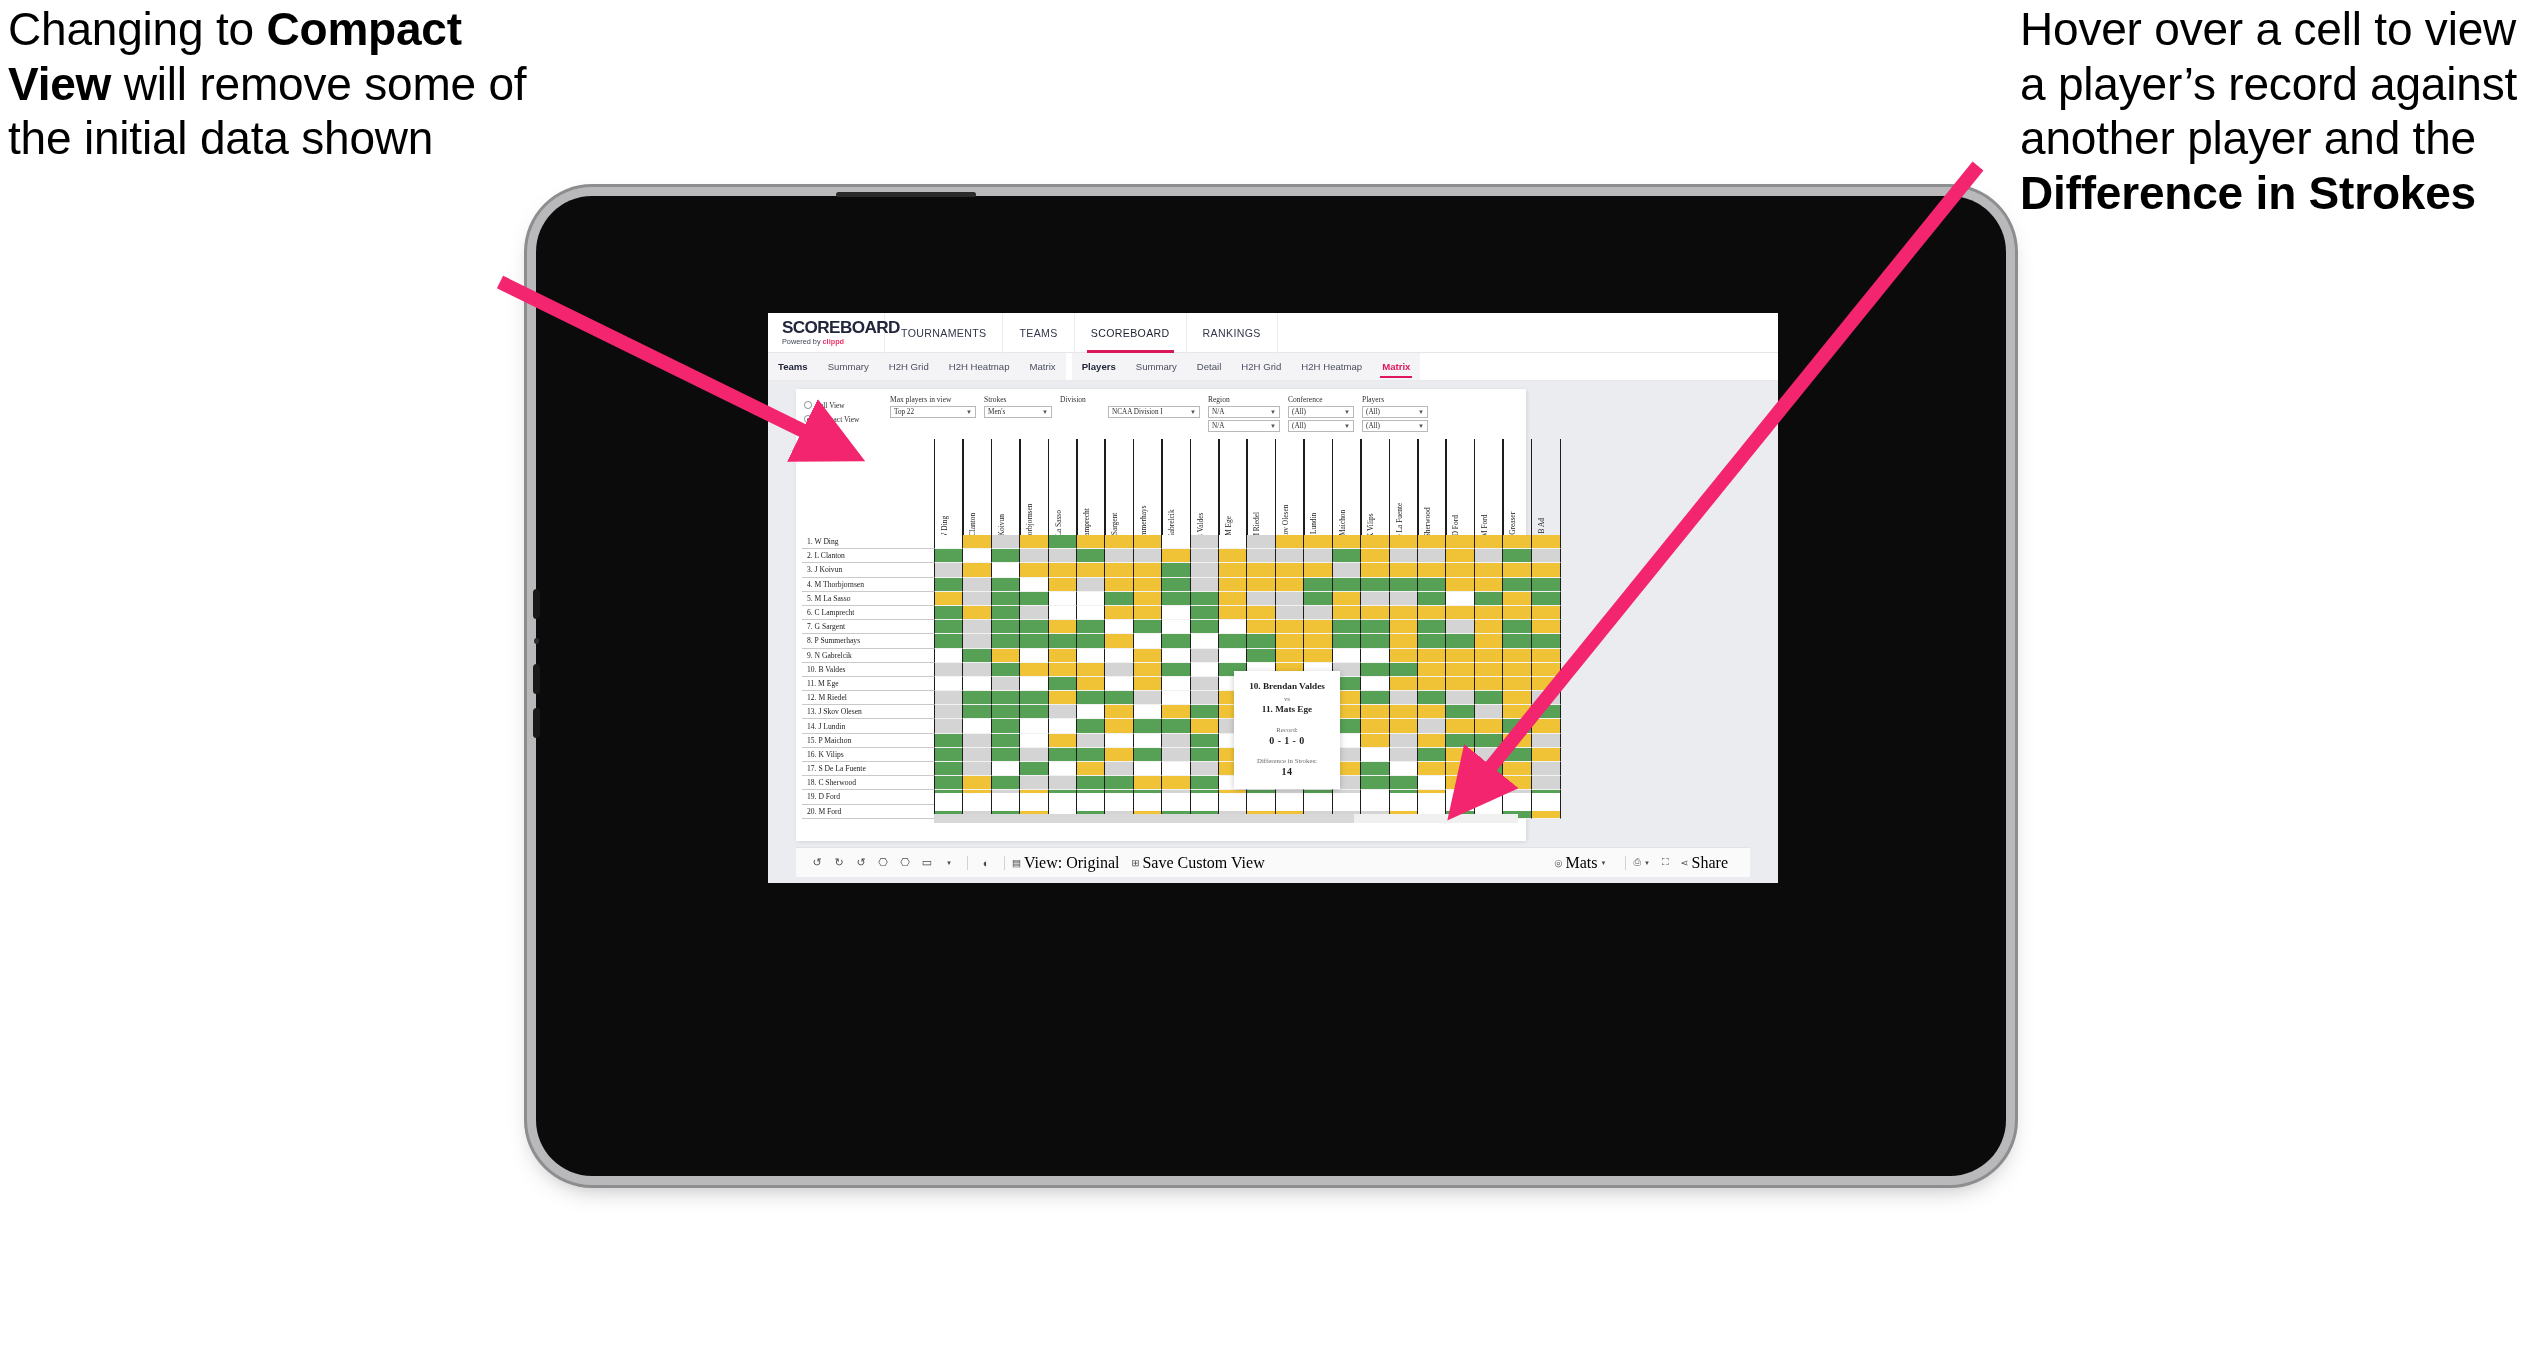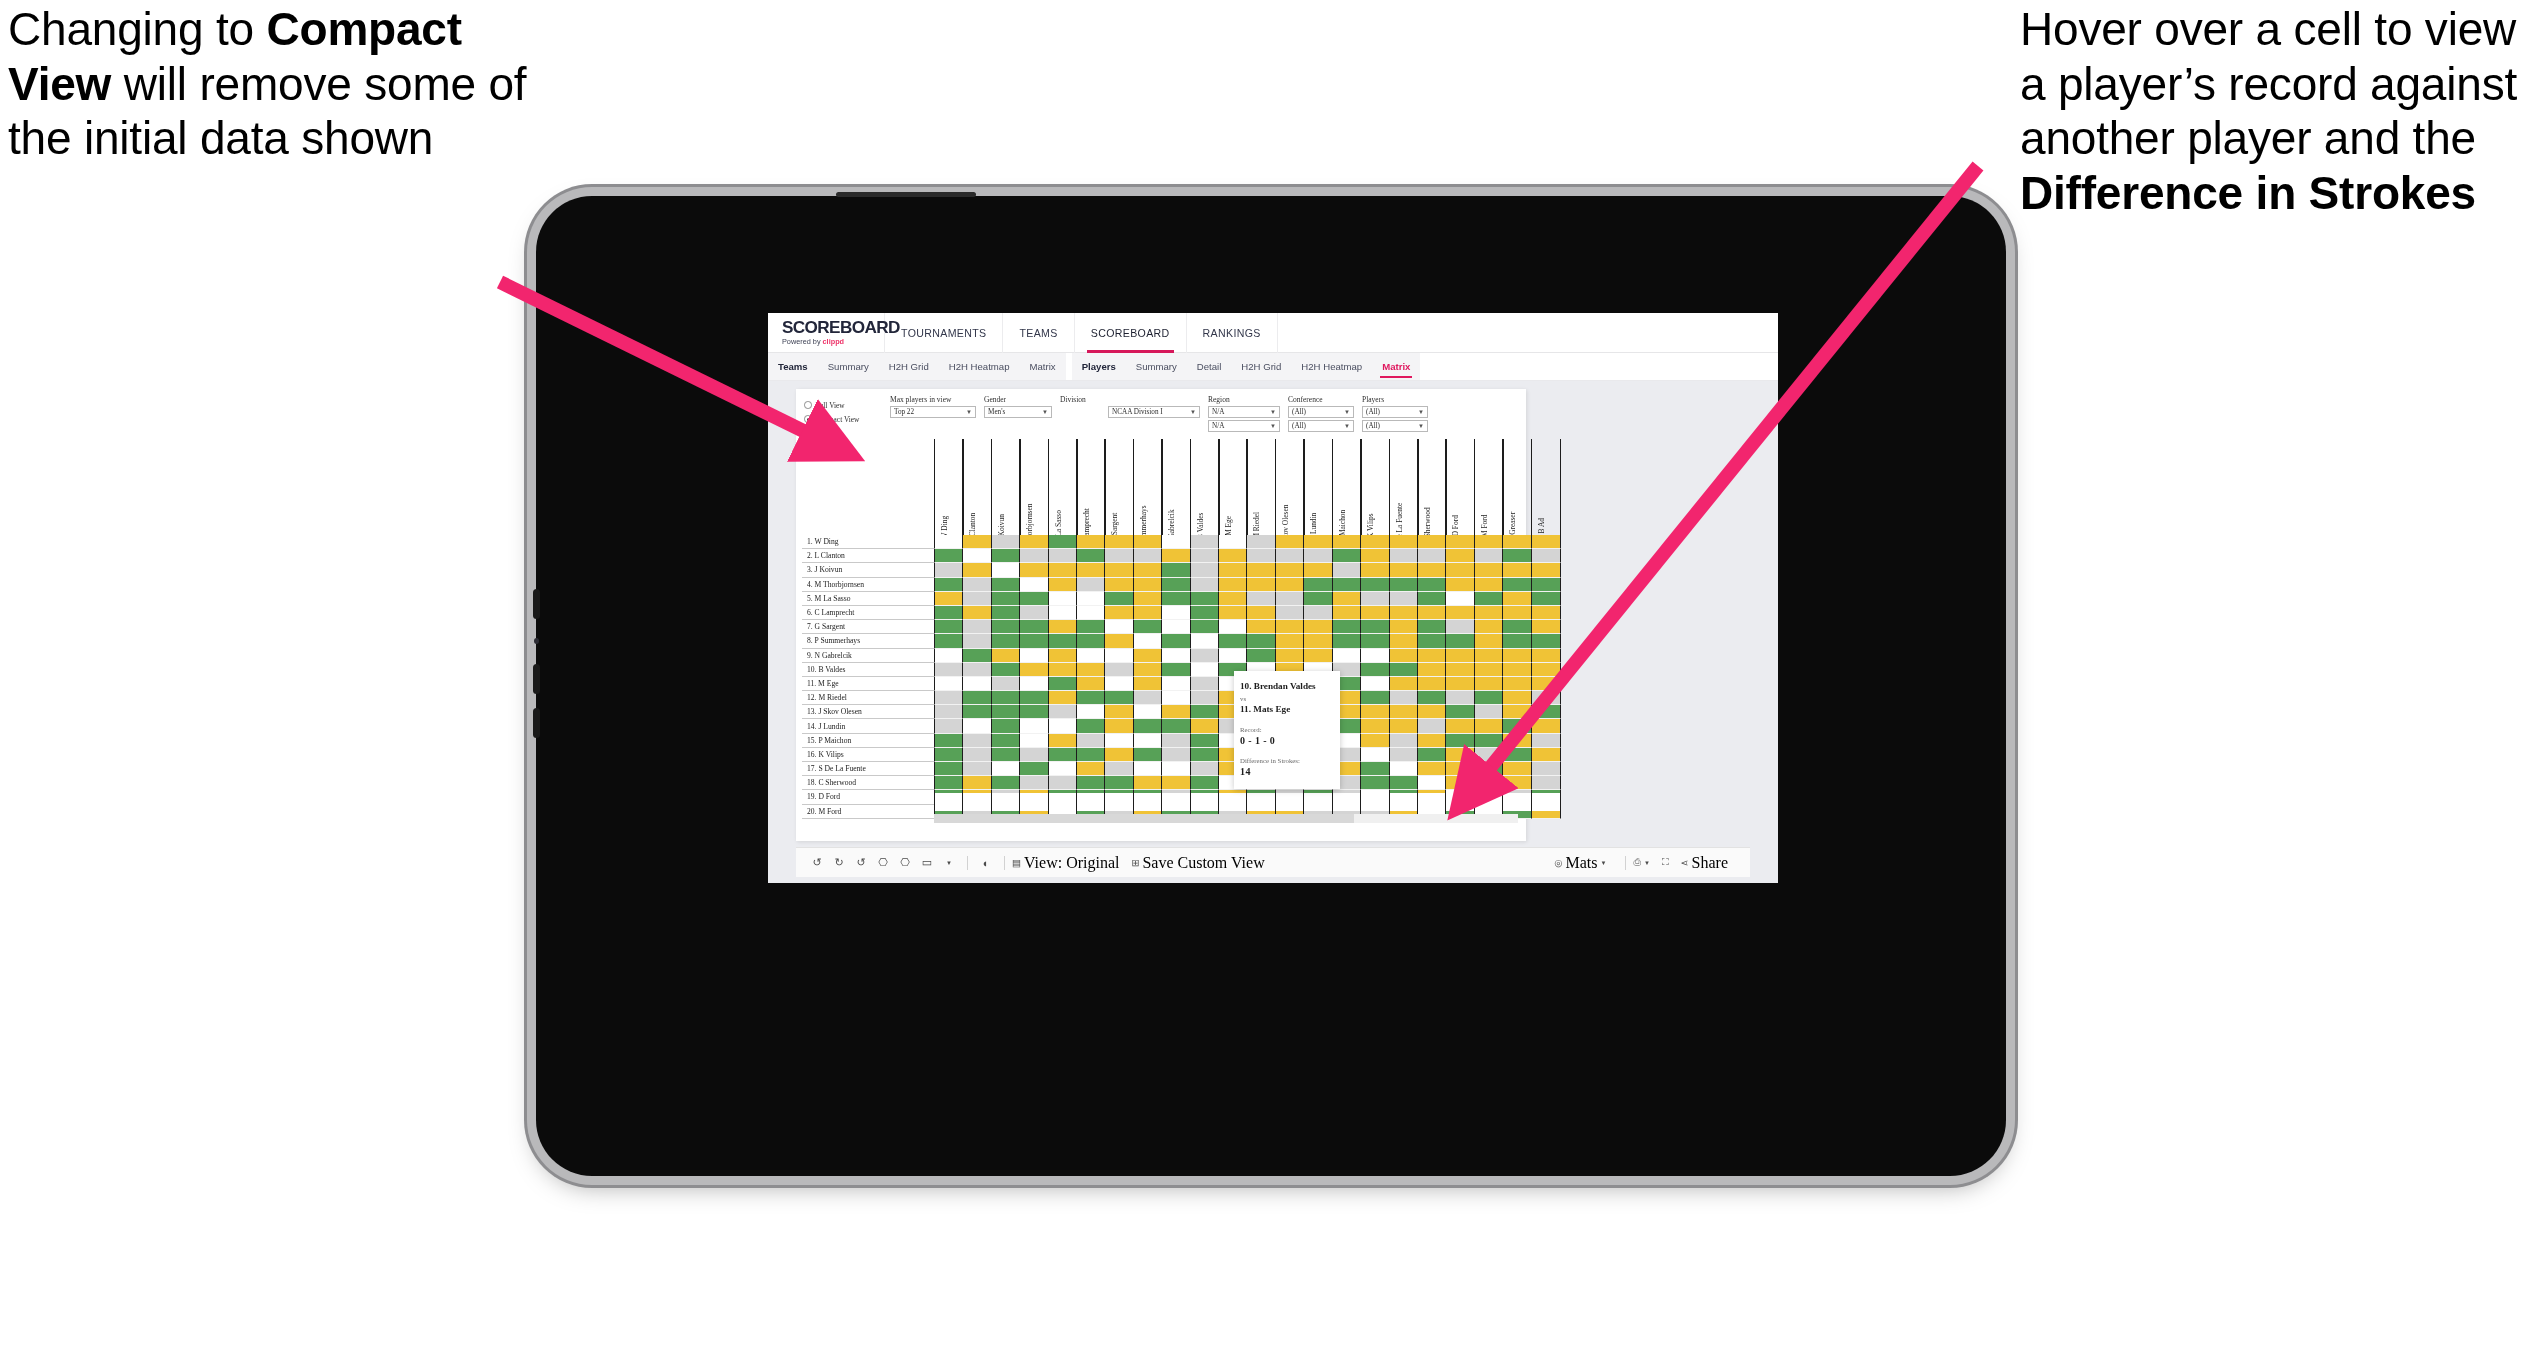--- a/index.html
+++ b/index.html
@@ -165,21 +165,21 @@
   #stub { position:absolute; left:132px; right:0; bottom:12px; height:18px; display:flex; }
   .stubcell { width:30px; flex:none; margin-right:-1.6px;
     border-left:1.6px solid #1d1d1d; border-right:1.6px solid #1d1d1d; background:#fff; }
   #hscroll { position:absolute; left:132px; right:2px; bottom:0; height:9px; background:#f0f0f0; }
   #hscroll .thumb { height:9px; width:72%; background:#d8d8d8; }
 
   
   #tooltip {
     position:absolute; left:432px; top:232px; width:106px; padding:10px 6px 12px;
     background:#fff; box-shadow:0 1px 6px rgba(0,0,0,.22); z-index:6;
-    text-align:left;
+    text-align:center;
   }
   #tooltip .p { font-size:9.2px; font-weight:700; color:#1d1d1d; line-height:1.25; }
   #tooltip .vs { font-size:6.8px; color:#6a6a6a; margin:2px 0; }
   #tooltip .lbl { font-size:6.8px; color:#6a6a6a; margin-top:11px; }
   #tooltip .val { font-size:10px; font-weight:700; color:#1d1d1d; margin-top:2px; letter-spacing:.4px; }
 
   
   #toolbar {
     position:absolute; left:28px; right:28px; bottom:6px; height:30px;
     background:#fafafa; border-top:1px solid #e2e2e2;
@@ -265,21 +265,21 @@
 
             <div class="fgroup">
               <div class="flabel">Max players in view</div>
               <div class="sel w-mx">
                 <span class="cap">Top 22</span>
                 <span class="car">▼</span>
               </div>
             </div>
 
             <div class="fgroup">
-              <div class="flabel">Gender</div>
+              <div class="flabel">Strokes</div>
               <div class="sel w-gd">
                 <span class="cap">Men's</span>
                 <span class="car">▼</span>
               </div>
             </div>
 
             <div class="fgroup">
               <div class="flabel">Division</div>
               <div class="sel w-dv">
                 <span class="cap">NCAA Division I</span>

